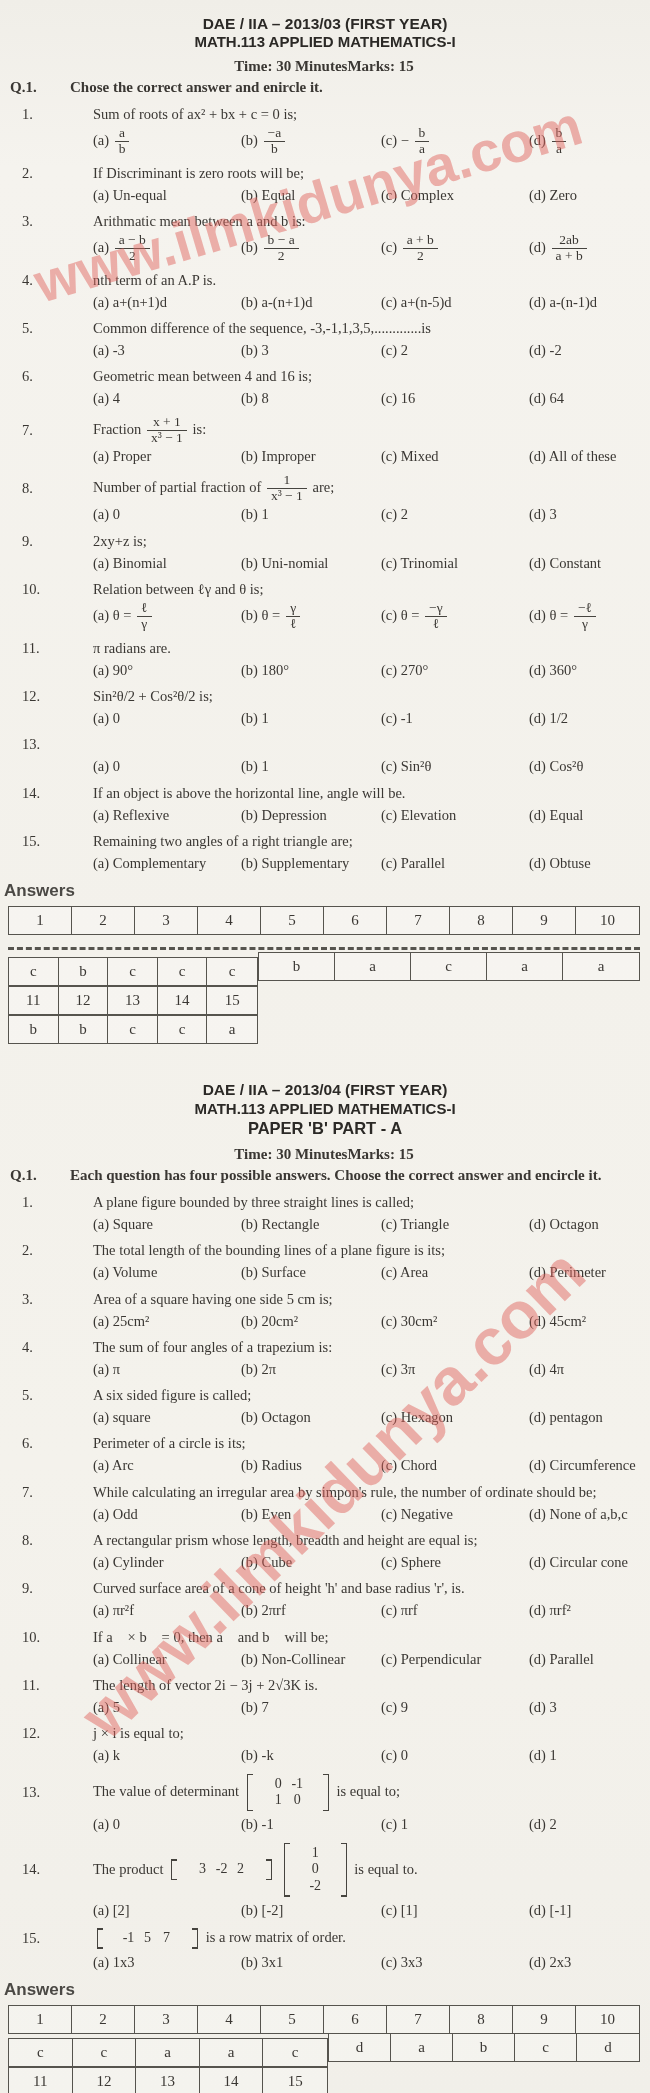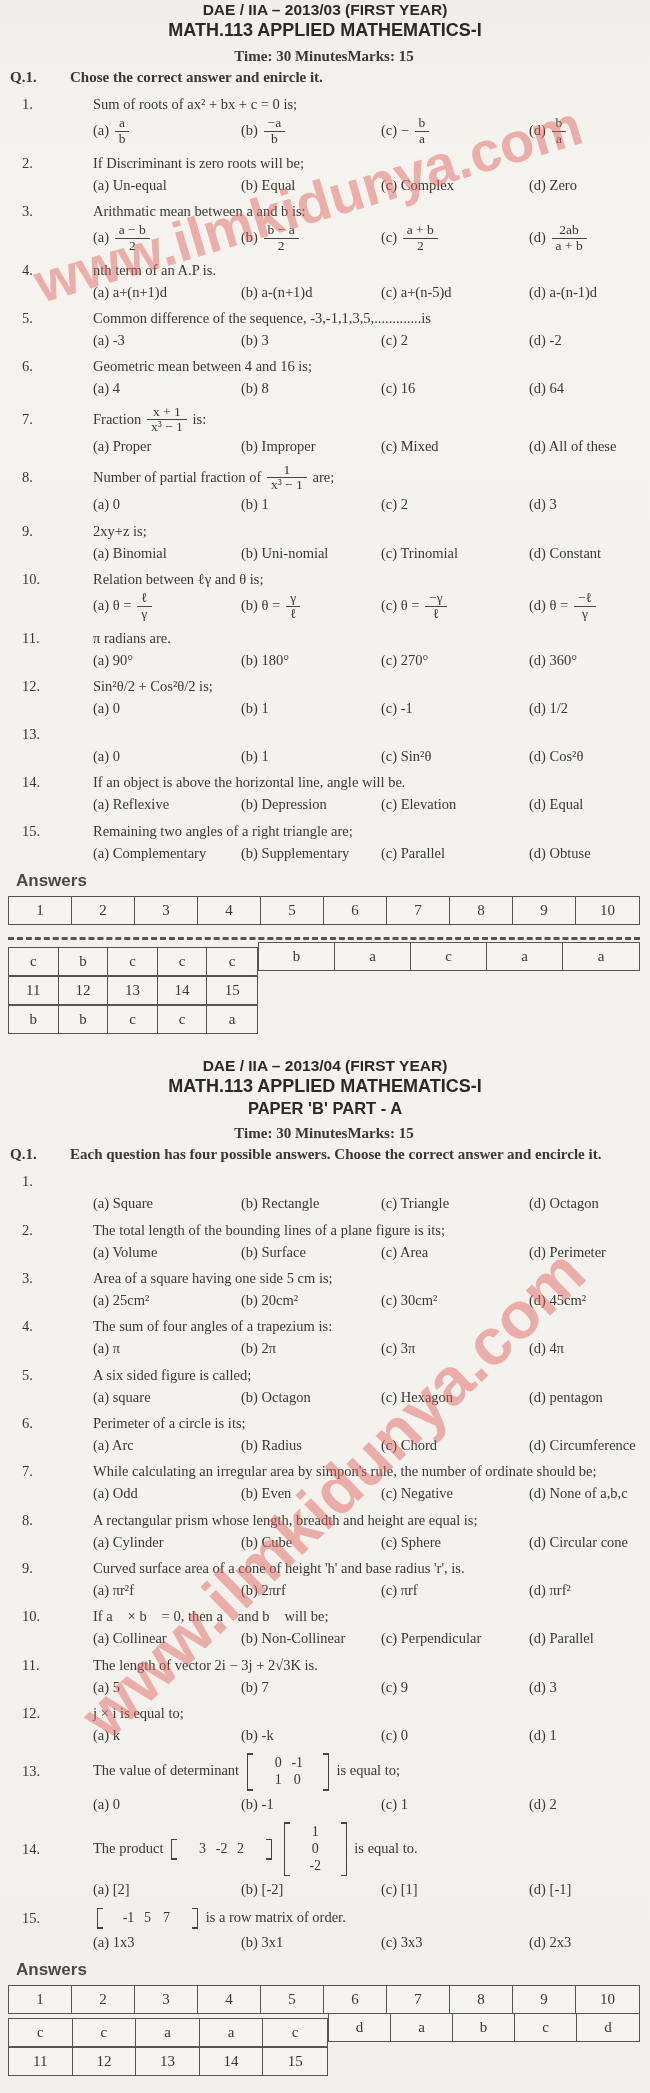--- a/index.html
+++ b/index.html
@@ -7,22 +7,22 @@
   .page{position:relative;width:650px;height:2093px;overflow:hidden;
         background:linear-gradient(180deg,#f0eee8 0%,#f5f3ee 8%,#f3f1eb 45%,#f4f2ec 70%,#f1efe9 100%);
         font-family:"Liberation Serif", serif;color:#3a3733;}
   
   .wm{position:absolute;z-index:6;pointer-events:none;white-space:nowrap;
       font-family:"Liberation Sans", sans-serif;font-weight:bold;color:rgba(224,98,92,0.48);}
   .wm1{left:36px;top:252px;font-size:56px;transform:rotate(-16.5deg);transform-origin:0 50%;}
   .wm2{left:92px;top:1688px;font-size:66px;transform:rotate(-44deg);transform-origin:0 50%;}
   
   .hdr{text-align:center;font-family:"Liberation Sans", sans-serif;font-weight:bold;color:#2b2926;}
-  .h1{font-size:15.5px;line-height:1.25;padding-top:0;}
-  .h2{font-size:18px;line-height:1.25;}
+  .h1{font-size:15.5px;line-height:1.25;padding-top:14px;}
+  .h2{font-size:15px;line-height:1.25;}
   .h3{font-size:16.5px;line-height:1.3;}
   .tm{display:flex;justify-content:center;font-weight:bold;font-size:15px;margin:6px 12px 0 10px;}
   .q1{font-weight:bold;font-size:15px;margin:4px 12px 8px 10px;}
   .q1l{display:inline-block;width:60px;}
   
   .qwrap{margin-top:2px;}
   .qb{margin-bottom:2px;}
   .qline{display:flex;align-items:center;font-size:14.5px;line-height:1.45;}
   .qnum{flex:0 0 93px;padding-left:22px;box-sizing:border-box;}
   .qtext{flex:1;padding-right:6px;}
@@ -37,21 +37,21 @@
   .fden{display:block;padding:0 4px;}
   .mat{display:inline-block;vertical-align:middle;position:relative;margin:2px 4px;padding:2px 21px;
        border-left:1.6px solid #46443f;border-right:1.6px solid #46443f;line-height:1.2;font-size:14px;}
   .mat::before,.mat::after{content:"";position:absolute;left:0;right:0;height:1.6px;
        background:linear-gradient(to right,#46443f 5px,transparent 5px,transparent calc(100% - 5px),#46443f calc(100% - 5px));}
   .mat::before{top:0;}
   .mat::after{bottom:0;}
   .mrow{display:block;text-align:center;}
   .mcell{display:inline-block;min-width:15px;text-align:center;padding:0 2px;}
   
-  .ansh{font-family:"Liberation Sans", sans-serif;font-weight:bold;font-size:17px;color:#4b4945;margin:8px 0 5px 16px;}
+  .ansh{font-family:"Liberation Sans", sans-serif;font-weight:bold;font-size:17px;color:#4b4945;margin:8px 0 5px 4px;}
   .mx{margin-left:8px;margin-right:10px;}
   .agrid{display:grid;border:1.6px solid #56544e;background:rgba(255,255,255,0.25);}
   .g10{grid-template-columns:repeat(10,1fr);}
   .g5{grid-template-columns:repeat(5,1fr);}
   .acell{border-right:1.6px solid #56544e;text-align:center;height:27px;line-height:27px;font-size:15px;}
   .acell:last-child{border-right:none;text-align:center;}
   .arow{display:flex;align-items:flex-start;}
   .wA{width:248px;}
   .wB{width:318px;}
   .grow{flex:1;}
@@ -316,20 +316,21 @@
       <span>Time: 30 Minutes</span>
       <span>Marks: 15</span>
     </div>
     <div class="q1">
       <span class="q1l">Q.1.</span><span>Each question has four possible answers. Choose the correct answer and encircle it.</span>
     </div>
     <div class="qwrap" id="qb">
         <div class="qb">
           <div class="qline">
             <span class="qnum">1.</span>
+            <span class="qtext">A plane figure bounded by three straight lines is called;</span>
           </div>
           <div class="opts">
             <span class="opt opt1"><span class="olab">(a)</span> <span class="oparts">Square</span></span>
             <span class="opt opt2"><span class="olab">(b)</span> <span class="oparts">Rectangle</span></span>
             <span class="opt opt3"><span class="olab">(c)</span> <span class="oparts">Triangle</span></span>
             <span class="opt opt4"><span class="olab">(d)</span> <span class="oparts">Octagon</span></span>
           </div>
         </div>
         <div class="qb">
           <div class="qline">

